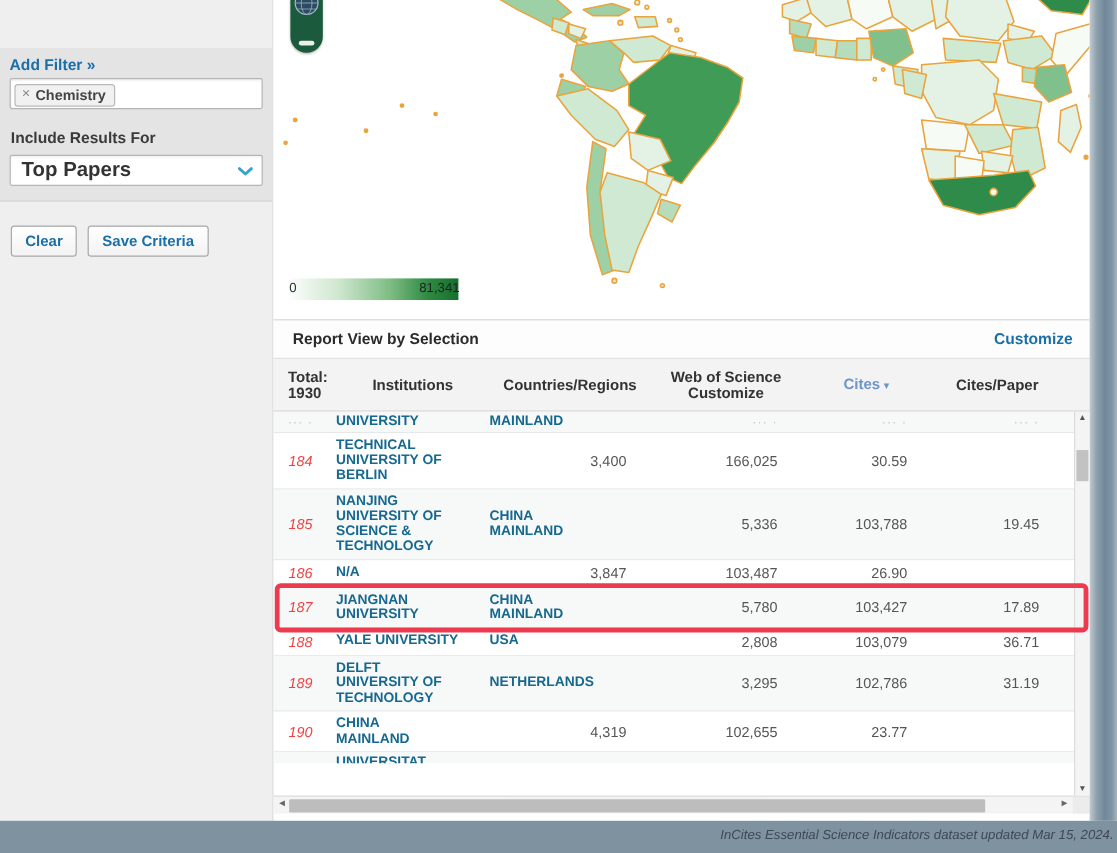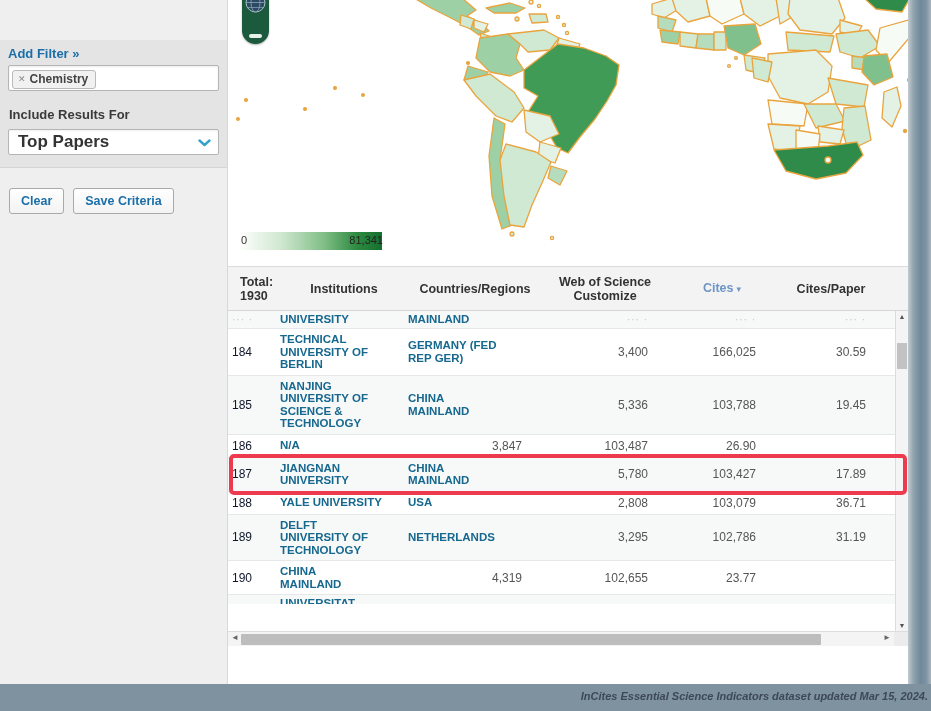--- a/index.html
+++ b/index.html
@@ -44,21 +44,21 @@
   .thead { height:45px; background:#f3f3f4; border-top:1px solid #dcdcdc; border-bottom:1px solid #d7d7d7; align-items:center; font-size:12.5px; font-weight:bold; color:#333; }
   .th { text-align:center; line-height:14px; padding:0 6px; }
   .th-total { text-align:left; padding-left:8px; }
   .th-total span { display:block; }
   .th-cites { color:#6d96c5; cursor:pointer; }
   .sort-caret { font-size:9px; color:#6d96c5; margin-left:3px; }
 
   .tbody { position:relative; height:320px; overflow:hidden; }
   .row { align-items:center; border-bottom:1px solid #e5e7e8; padding-top:4px; padding-bottom:4px; margin-right:13px; background:#fff; }
   .row:nth-child(odd) { background:#f7f8f8; }
-  .cell-rank { font-size:12px; color:#0f172a; text-align:left; padding-right:11px; }
+  .cell-rank { font-size:12px; color:#ef4444; text-align:center; padding-right:11px;font-style:italic; }
   .cell-inst { font-size:11.5px; font-weight:bold; color:#16688f; line-height:12.5px; padding-right:26px; cursor:pointer; }
   .cell-country { font-size:11.5px; font-weight:bold; color:#16688f; line-height:12.5px; padding-right:40px; cursor:pointer; }
   .cell-num { font-size:12px; color:#555; text-align:right; padding-right:20px; }
   .highlighted { position:relative; }
   .highlighted::after { content:""; position:absolute; left:1px; right:-12px; top:-4px; bottom:-4px; border:4px solid #ee3a4f; border-radius:5px; pointer-events:none; z-index:5; }
   .partial-top { height:18px; padding-top:0; padding-bottom:2px; align-items:end; overflow:hidden; }
   .partial-top .cell-inst, .partial-top .cell-country { line-height:13px; }
   .cut-num { position:relative; }
   .cut-num::before { content:"\00B7\00B7\00B7\00A0\00B7"; color:#c3c7ca; font-size:10px; letter-spacing:1px; }
   .partial-bottom { height:9px; overflow:hidden; border-bottom:none; padding-top:2px; align-items:start; }
@@ -67,21 +67,21 @@
   .vscroll { position:absolute; right:0; top:0; bottom:0; width:13px; background:#f4f4f4; border-left:1px solid #dcdcdc; z-index:3; }
   .vscroll .arrow { position:absolute; left:0; width:12px; text-align:center; font-size:7px; color:#555; }
   .vscroll .thumb { position:absolute; left:1px; width:10px; background:#c2c2c2; }
   .hscroll { position:relative; height:15px; background:#f4f4f4; border-top:1px solid #ddd; }
   .hscroll .arrow { position:absolute; top:1px; font-size:8px; color:#666; }
   .hscroll .thumb { position:absolute; left:13px; top:2px; width:580px; height:11px; background:#bdbdbd; border-radius:1px; }
   .hscroll .corner { position:absolute; right:0; top:0; width:14px; height:14px; background:#ececec; }
 
   
   .edge-strip { position:absolute; left:908px; top:0; width:23px; height:684px; background:linear-gradient(90deg,#c2cacf 0%,#8ea1ad 25%,#70889a 55%,#7e94a4 80%,#a8b6be 100%); }
-  .footer-band { position:absolute; left:0; top:684px; width:931px; height:27px; background:#7e92a0;font-weight:bold; }
+  .footer-band { position:absolute; left:0; top:684px; width:931px; height:27px; background:#7e92a0; }
   .footer-note { position:absolute; right:3px; top:6px; font-size:11px; font-style:italic; color:#3e4856; }
 </style>
 </head>
 <body>
 
 <div class="screen">
 
   <div class="sidebar">
     <div class="sidebar-top">
       <a class="add-filter">Add Filter »</a>
@@ -195,20 +195,24 @@
         </svg>
         <div class="minus"></div>
       </div>
       <div class="legend">
         <div class="legend-bar"></div>
         <span class="legend-min">0</span>
         <span class="legend-max">81,341</span>
       </div>
     </div>
 
+    <div class="report-bar">
+      <span class="report-title">Report View by Selection</span>
+      <a class="customize">Customize</a>
+    </div>
 
     <div class="thead grid-cols">
       <div class="th th-total">
         <span>Total:</span>
           <span>1930</span>
       </div>
       <div class="th">Institutions</div>
       <div class="th">Countries/Regions</div>
       <div class="th">Web of Science Customize</div>
       <div class="th th-cites">
@@ -222,21 +226,20 @@
         <div class="cell-rank cut-num"></div>
         <div class="cell-inst">UNIVERSITY</div>
         <div class="cell-country">MAINLAND</div>
         <div class="cell-num cut-num"></div>
         <div class="cell-num cut-num"></div>
         <div class="cell-num cut-num"></div>
       </div>
       <div class="row grid-cols">
     <div class="cell-rank">184</div>
     <div class="cell-inst">TECHNICAL UNIVERSITY OF BERLIN</div>
-    <div class="cell-country">GERMANY (FED REP GER)</div>
     <div class="cell-num">3,400</div>
     <div class="cell-num">166,025</div>
     <div class="cell-num">30.59</div>
   </div>
         <div class="row grid-cols">
     <div class="cell-rank">185</div>
     <div class="cell-inst">NANJING UNIVERSITY OF SCIENCE &amp; TECHNOLOGY</div>
     <div class="cell-country">CHINA MAINLAND</div>
     <div class="cell-num">5,336</div>
     <div class="cell-num">103,788</div>

